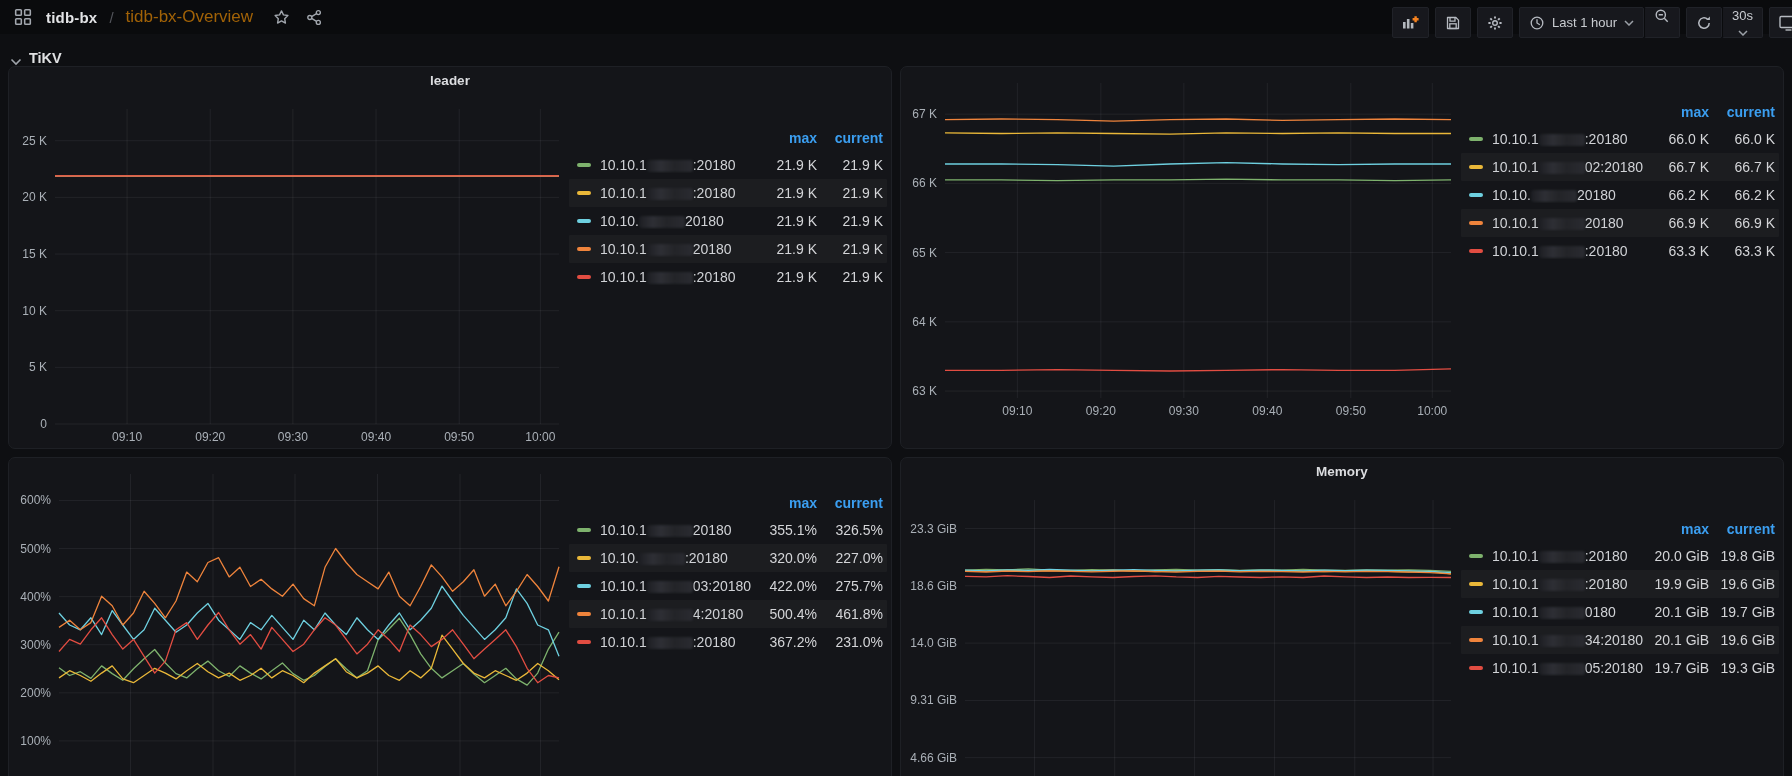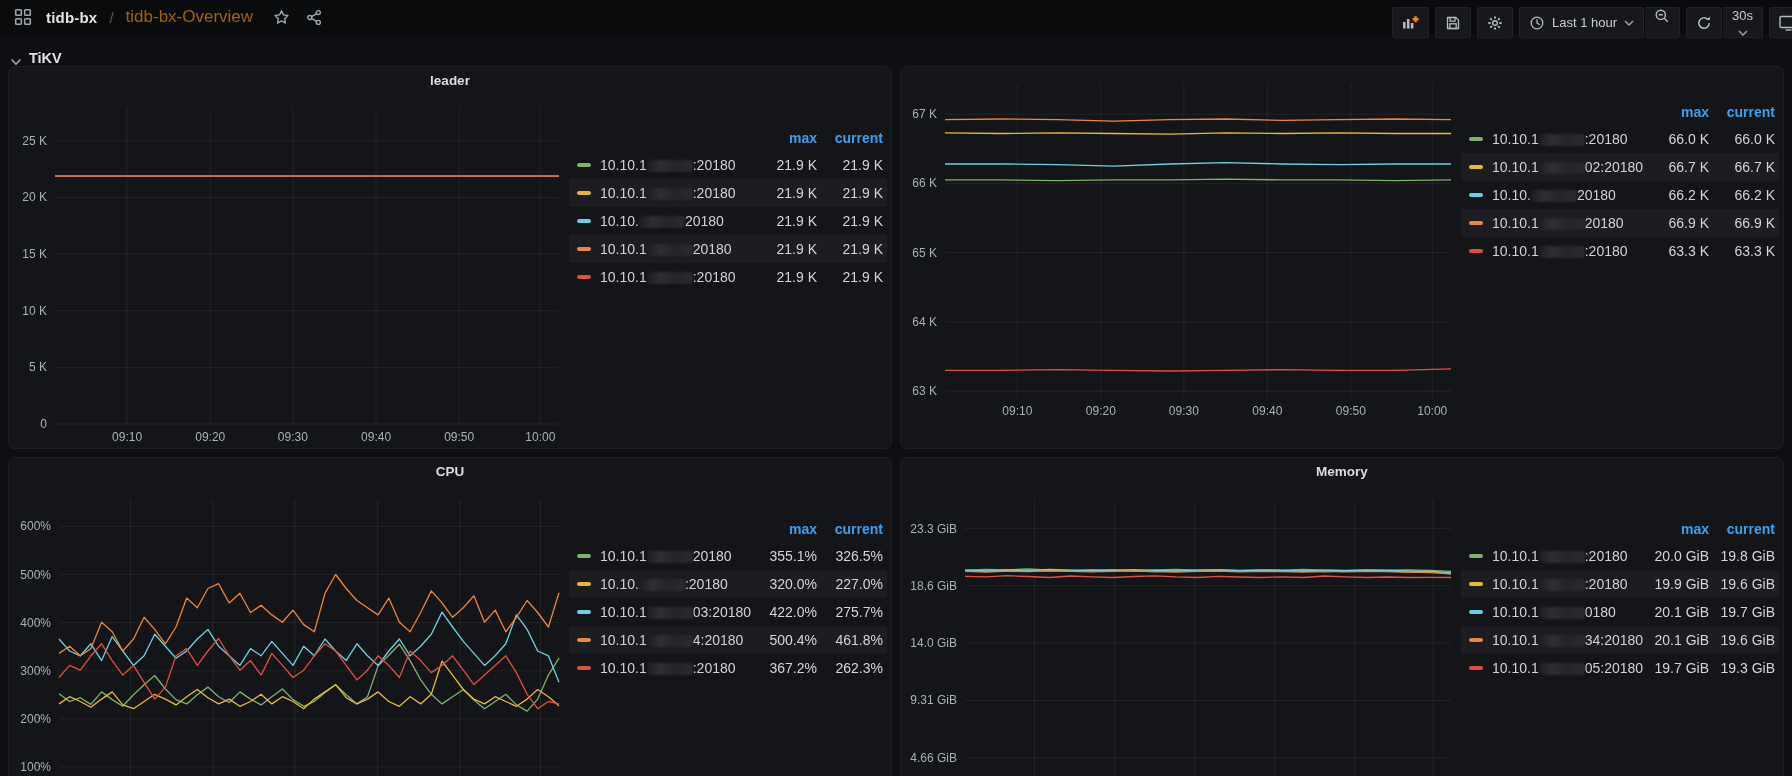--- a/index.html
+++ b/index.html
@@ -308,23 +308,20 @@
                 <span class="swatch" style="background: rgb(226, 77, 66);"></span>
                 <span class="l-name"><i>10.10.1</i><i class="redact"></i><i>:20180</i></span>
                 <span class="l-max">63.3 K</span>
                 <span class="l-cur">63.3 K</span>
               </div>
             </div>
     </div>
   </section>
 
   <section class="panel">
-    <div class="panel-title">
-            <span class="pt-text">CPU</span>
-          </div>
     <div class="panel-body">
       <div class="chart">
         <svg width="560" height="355">
                 <line x1="50" y1="282.9083969465649" x2="550" y2="282.9083969465649" stroke="rgba(204,204,220,0.08)" stroke-width="1"></line>
                 <text x="42" y="286.9083969465649" text-anchor="end" fill="#aab0b7" font-size="12">100%</text>
                 <line x1="50" y1="234.81679389312976" x2="550" y2="234.81679389312976" stroke="rgba(204,204,220,0.08)" stroke-width="1"></line>
                 <text x="42" y="238.81679389312976" text-anchor="end" fill="#aab0b7" font-size="12">200%</text>
                 <line x1="50" y1="186.72519083969465" x2="550" y2="186.72519083969465" stroke="rgba(204,204,220,0.08)" stroke-width="1"></line>
                 <text x="42" y="190.72519083969465" text-anchor="end" fill="#aab0b7" font-size="12">300%</text>
                 <line x1="50" y1="138.63358778625954" x2="550" y2="138.63358778625954" stroke="rgba(204,204,220,0.08)" stroke-width="1"></line>
@@ -380,21 +377,21 @@
               <div class="legend-row alt">
                 <span class="swatch" style="background: rgb(239, 132, 60);"></span>
                 <span class="l-name"><i>10.10.1</i><i class="redact"></i><i>4:20180</i></span>
                 <span class="l-max">500.4%</span>
                 <span class="l-cur">461.8%</span>
               </div>
               <div class="legend-row">
                 <span class="swatch" style="background: rgb(226, 77, 66);"></span>
                 <span class="l-name"><i>10.10.1</i><i class="redact"></i><i>:20180</i></span>
                 <span class="l-max">367.2%</span>
-                <span class="l-cur">262.3%</span>
+                <span class="l-cur">231.0%</span>
               </div>
             </div>
     </div>
   </section>
 
   <section class="panel">
     <div class="panel-title">
             <span class="pt-text">Memory</span>
           </div>
     <div class="panel-body">

